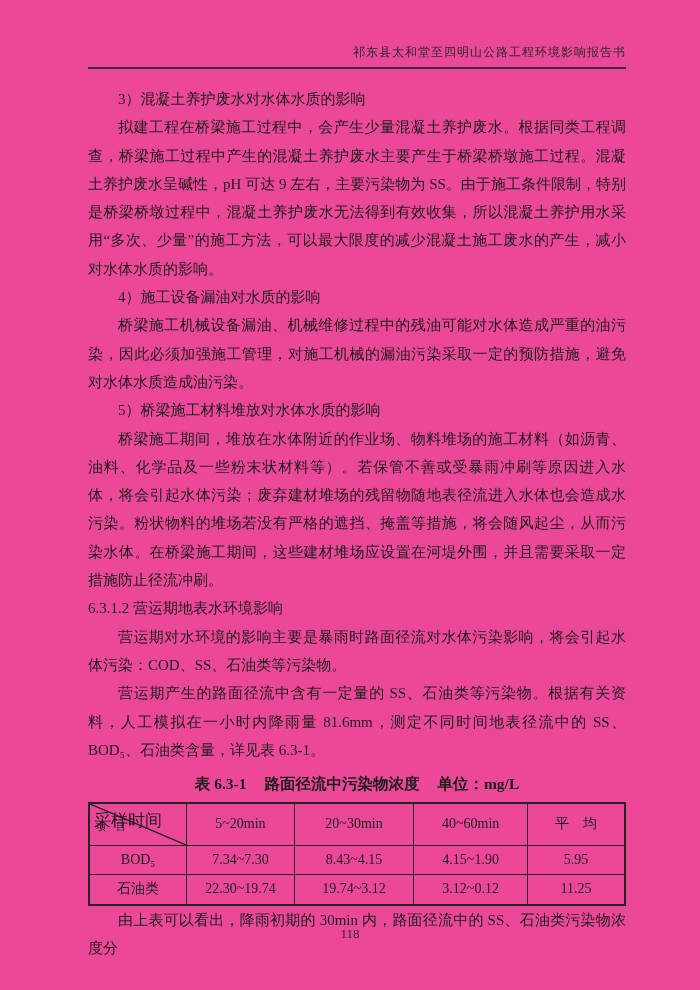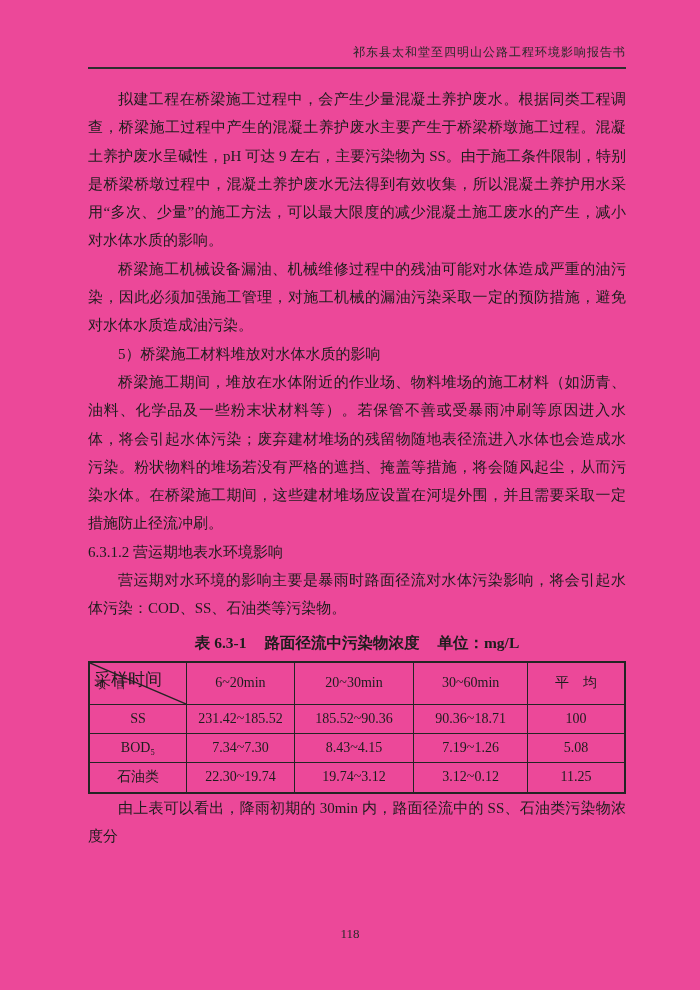--- a/index.html
+++ b/index.html
@@ -92,26 +92,29 @@
 <body>
 
 <div class="page">
   <div class="page-inner">
 
     <div class="doc-header">
       <span>祁东县太和堂至四明山公路工程环境影响报告书</span>
     </div>
 
     <div class="body-text">
+      <p class="indent">3）混凝土养护废水对水体水质的影响</p>
       <p class="indent">拟建工程在桥梁施工过程中，会产生少量混凝土养护废水。根据同类工程调查，桥梁施工过程中产生的混凝土养护废水主要产生于桥梁桥墩施工过程。混凝土养护废水呈碱性，pH 可达 9 左右，主要污染物为 SS。由于施工条件限制，特别是桥梁桥墩过程中，混凝土养护废水无法得到有效收集，所以混凝土养护用水采用“多次、少量”的施工方法，可以最大限度的减少混凝土施工废水的产生，减小对水体水质的影响。</p>
+      <p class="indent">4）施工设备漏油对水质的影响</p>
       <p class="indent">桥梁施工机械设备漏油、机械维修过程中的残油可能对水体造成严重的油污染，因此必须加强施工管理，对施工机械的漏油污染采取一定的预防措施，避免对水体水质造成油污染。</p>
       <p class="indent">5）桥梁施工材料堆放对水体水质的影响</p>
       <p class="indent">桥梁施工期间，堆放在水体附近的作业场、物料堆场的施工材料（如沥青、油料、化学品及一些粉末状材料等）。若保管不善或受暴雨冲刷等原因进入水体，将会引起水体污染；废弃建材堆场的残留物随地表径流进入水体也会造成水污染。粉状物料的堆场若没有严格的遮挡、掩盖等措施，将会随风起尘，从而污染水体。在桥梁施工期间，这些建材堆场应设置在河堤外围，并且需要采取一定措施防止径流冲刷。</p>
       <p>6.3.1.2 营运期地表水环境影响</p>
       <p class="indent">营运期对水环境的影响主要是暴雨时路面径流对水体污染影响，将会引起水体污染：COD、SS、石油类等污染物。</p>
+      <p class="indent">营运期产生的路面径流中含有一定量的 SS、石油类等污染物。根据有关资料，人工模拟在一小时内降雨量 81.6mm，测定不同时间地表径流中的 SS、BOD₅、石油类含量，详见表 6.3-1。</p>
 
       <div class="table-caption">
         <span class="cap-label">表 6.3-1</span><span class="cap-title">路面径流中污染物浓度</span><span class="cap-unit">单位：mg/L</span>
       </div>
 
       <table class="data-table">
         <colgroup>
           <col style="width:18.2%">
           <col style="width:20.1%">
           <col style="width:22.3%">
@@ -120,40 +123,33 @@
         </colgroup>
         <thead>
           <tr>
             <th class="corner-cell">
               <svg viewBox="0 0 100 100" preserveAspectRatio="none">
                 <line x1="0" y1="0" x2="100" y2="100" stroke="#242424" stroke-width="1.4" vector-effect="non-scaling-stroke"></line>
               </svg>
               <span class="corner-top">采样时间</span>
               <span class="corner-bottom">项　目</span>
             </th>
-            <th>6~20min</th>
+            <th>5~20min</th>
             <th>20~30min</th>
-            <th>30~60min</th>
+            <th>40~60min</th>
             <th>平　均</th>
           </tr>
         </thead>
         <tbody>
           <tr>
-            <td>SS</td>
-            <td>231.42~185.52</td>
-            <td>185.52~90.36</td>
-            <td>90.36~18.71</td>
-            <td>100</td>
-          </tr>
-          <tr>
             <td>BOD₅</td>
             <td>7.34~7.30</td>
             <td>8.43~4.15</td>
-            <td>7.19~1.26</td>
-            <td>5.08</td>
+            <td>4.15~1.90</td>
+            <td>5.95</td>
           </tr>
           <tr>
             <td>石油类</td>
             <td>22.30~19.74</td>
             <td>19.74~3.12</td>
             <td>3.12~0.12</td>
             <td>11.25</td>
           </tr>
         </tbody>
       </table>

